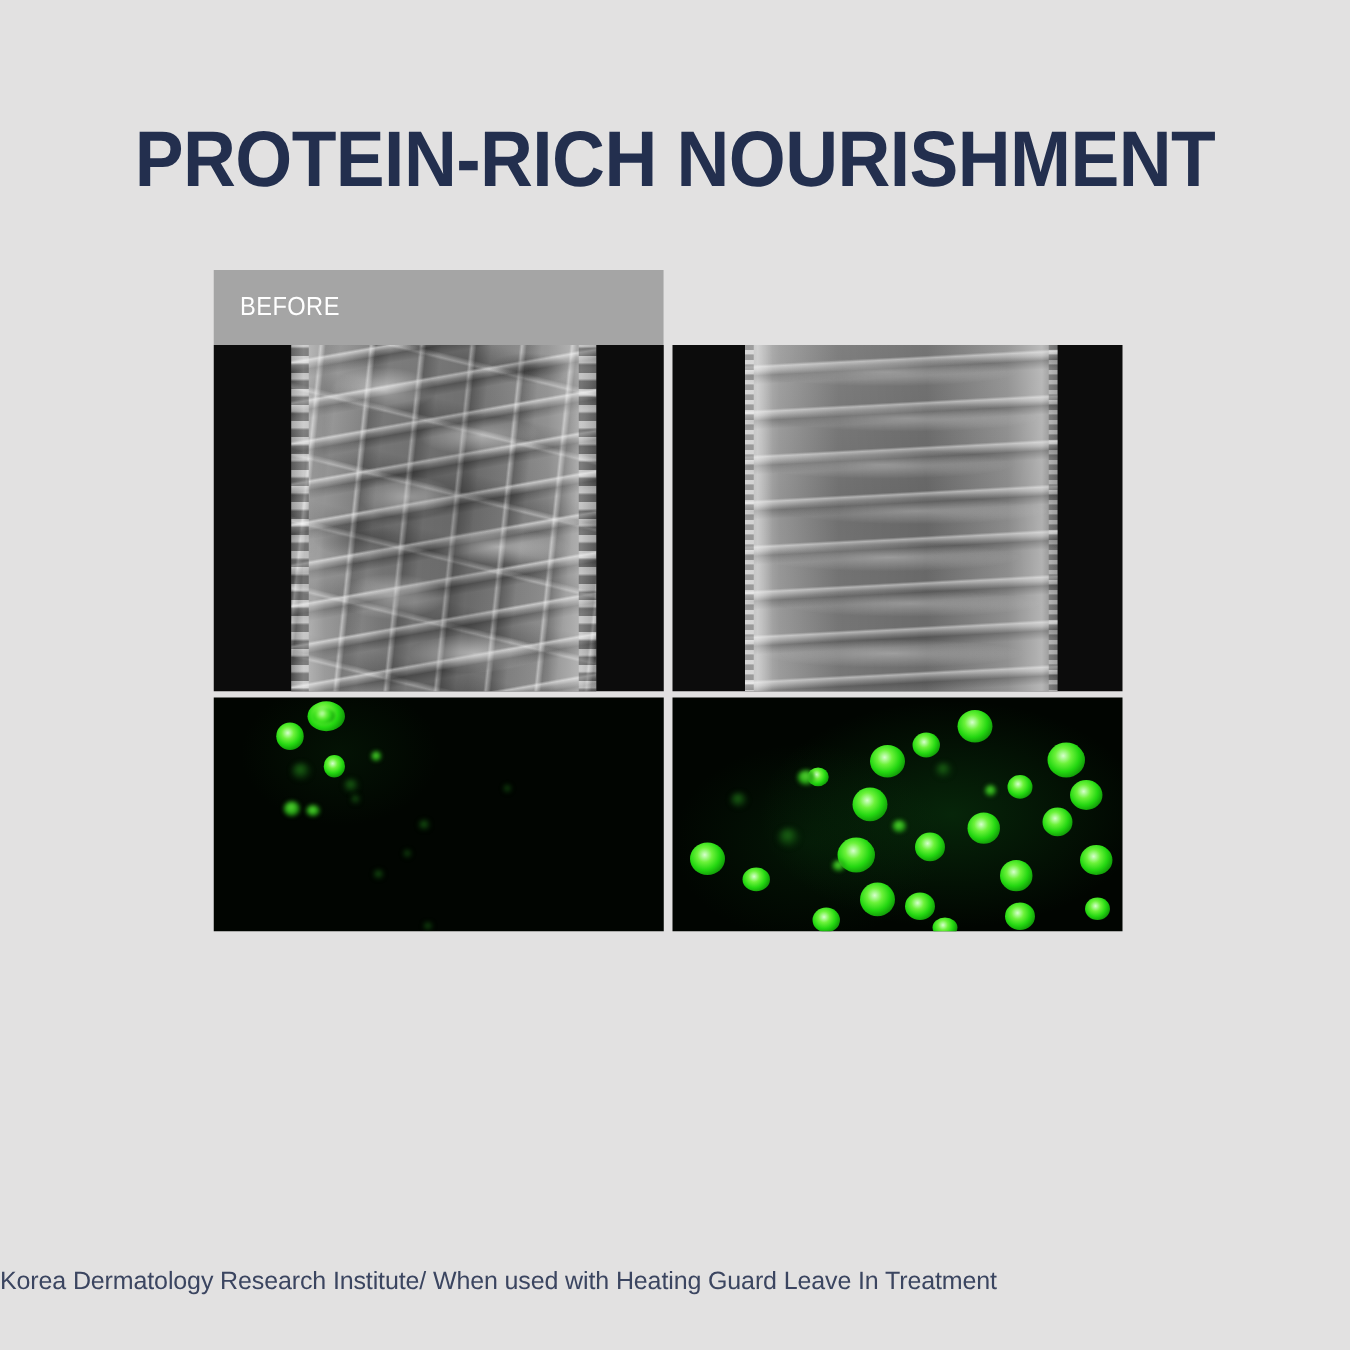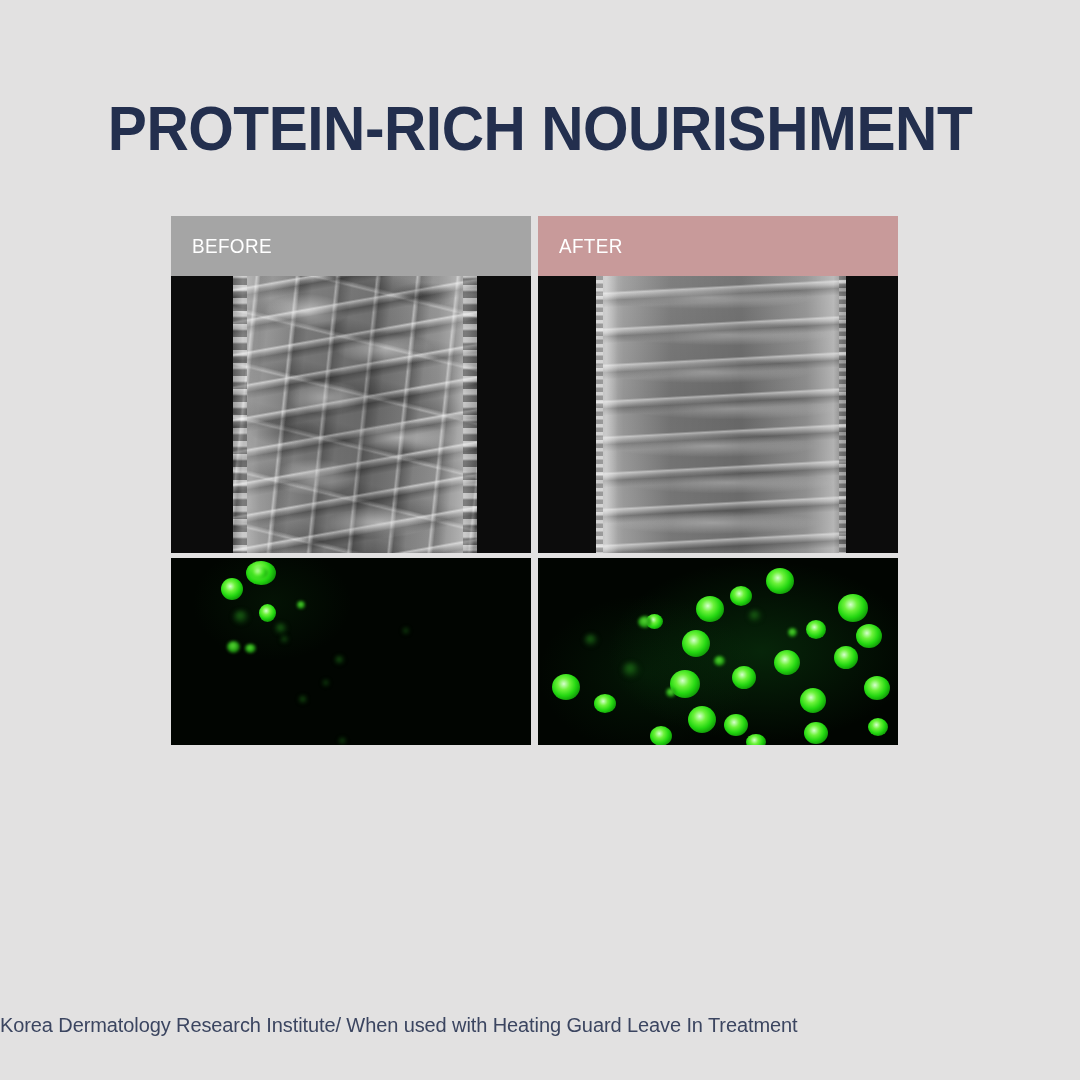--- a/index.html
+++ b/index.html
@@ -286,23 +286,20 @@
   <div class="title">PROTEIN-RICH NOURISHMENT</div>
 
   <div class="grid">
 
     <div class="label-bar before">
       <span>BEFORE</span>
     </div>
 
     <div class="gap-col" style="grid-column:2; grid-row:1;"></div>
 
-    <div class="label-bar after">
-      <span>AFTER</span>
-    </div>
 
     <div class="panel sem-before">
       <div class="shaft">
         <div class="cuticle-damaged"></div>
         <div class="cuticle-damaged2"></div>
         <div class="shaft-edge-rough l"></div>
         <div class="shaft-edge-rough r"></div>
       </div>
     </div>
 

